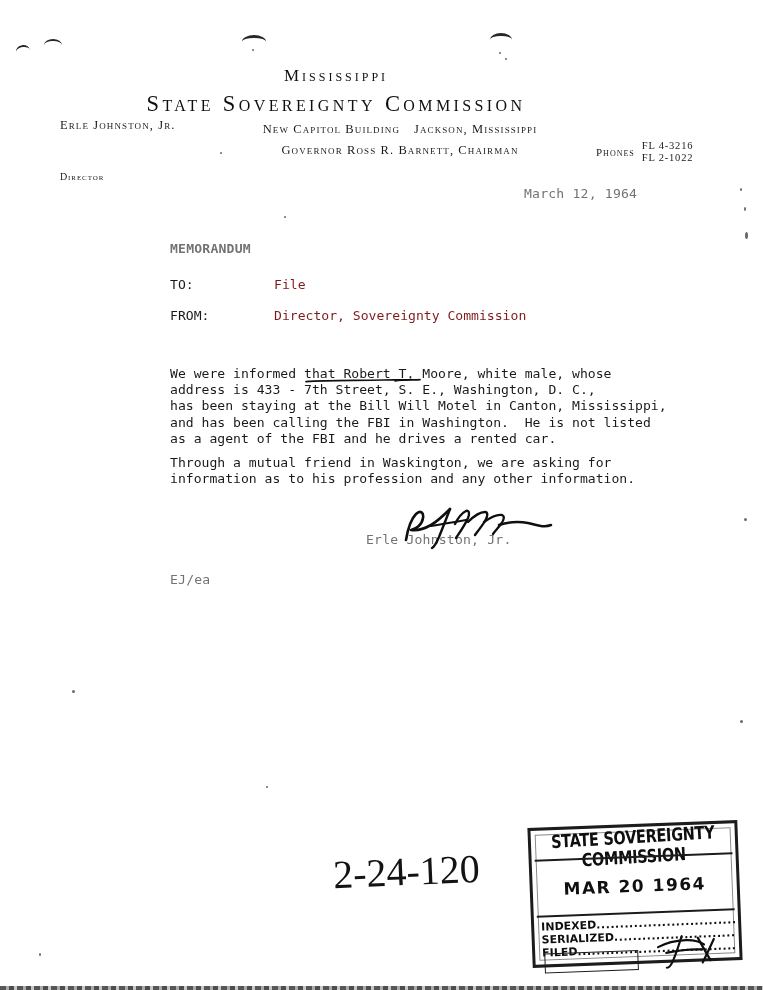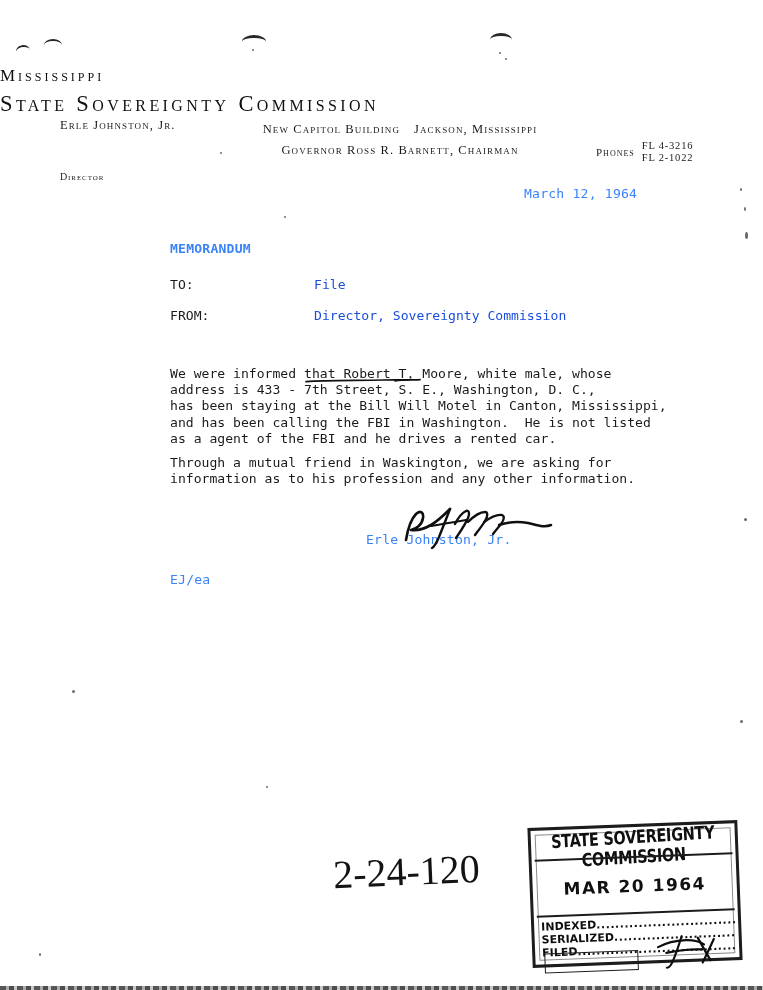--- a/index.html
+++ b/index.html
@@ -35,21 +35,21 @@
   .arc {
     position: absolute;
     border-top: 2.5px solid #2a2a2a;
     border-radius: 50%;
     height: 10px;
   }
   
   .lh-line1, .lh-line2 {
     position: absolute;
     width: 672px;
-    text-align: left;
+    text-align: center;
     font-variant: small-caps;
     letter-spacing: 2.2px;
     color: #111;
   }
   .lh-line1 { top: 66px; font-size: 17px; letter-spacing: 3px; }
   .lh-line2 { top: 91px; font-size: 22.5px; letter-spacing: 3.4px; }
 
   .lh-left {
     position: absolute;
     left: 60px; top: 118px;
@@ -91,38 +91,38 @@
     line-height: 11.5px;
     letter-spacing: .8px;
     font-family: "Liberation Serif", serif;
   }
   
   .tw {
     position: absolute;
     font-family: "DejaVu Sans Mono", monospace;
     font-size: 13.1px;
     letter-spacing: .2px;
-    color: #3b82f6;
+    color: #737373;
     white-space: pre;
   }
   .date { left: 524px; top: 186px; }
   .memo-title { left: 170px; top: 241px; font-weight: bold; }
 
   .memo-grid { position: absolute; left: 170px; top: 277px; }
-  .memo-row { display: flex; margin-bottom: 16px; gap: 40px; }
+  .memo-row { display: flex; margin-bottom: 16px; }
   .memo-label {
     width: 104px;
     font-family: "DejaVu Sans Mono", monospace;
     font-size: 13.1px;
     color: #1c1c1c;
   }
   .memo-value {
     font-family: "DejaVu Sans Mono", monospace;
     font-size: 13.1px;
-    color: #1d4ed8;
+    color: #7f1d1d;
     white-space: pre;
   }
 
   .para {
     position: absolute;
     left: 170px;
     font-family: "DejaVu Sans Mono", monospace;
     font-size: 13.1px;
     line-height: 16.2px;
     color: #1c1c1c;

